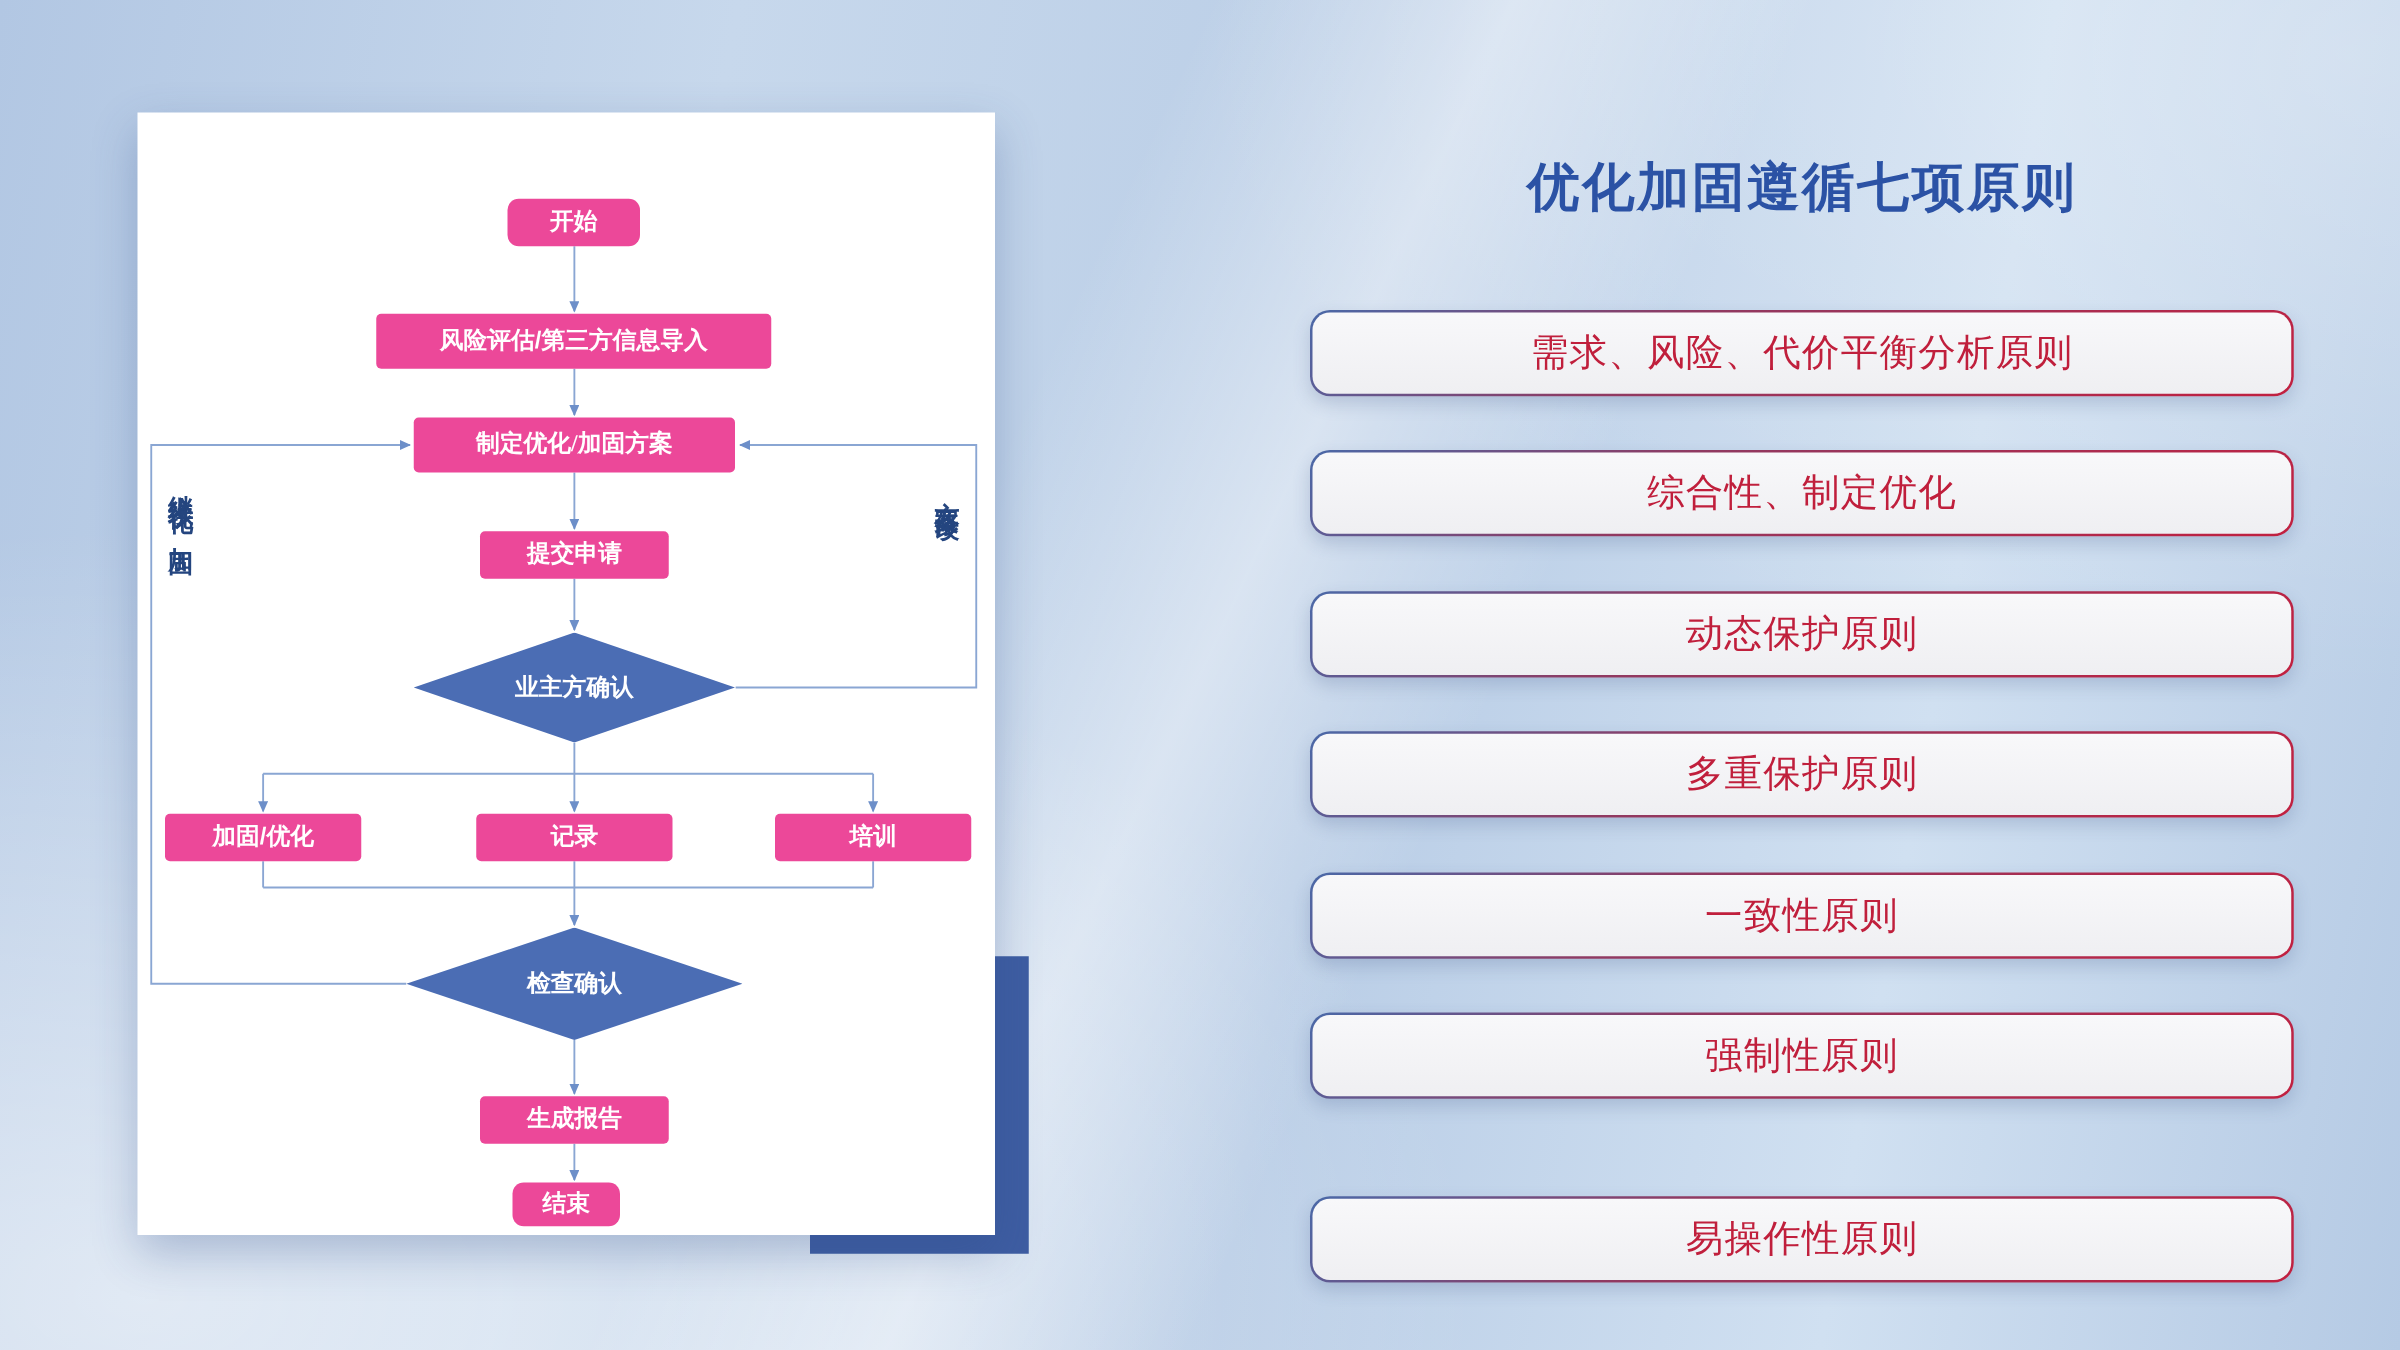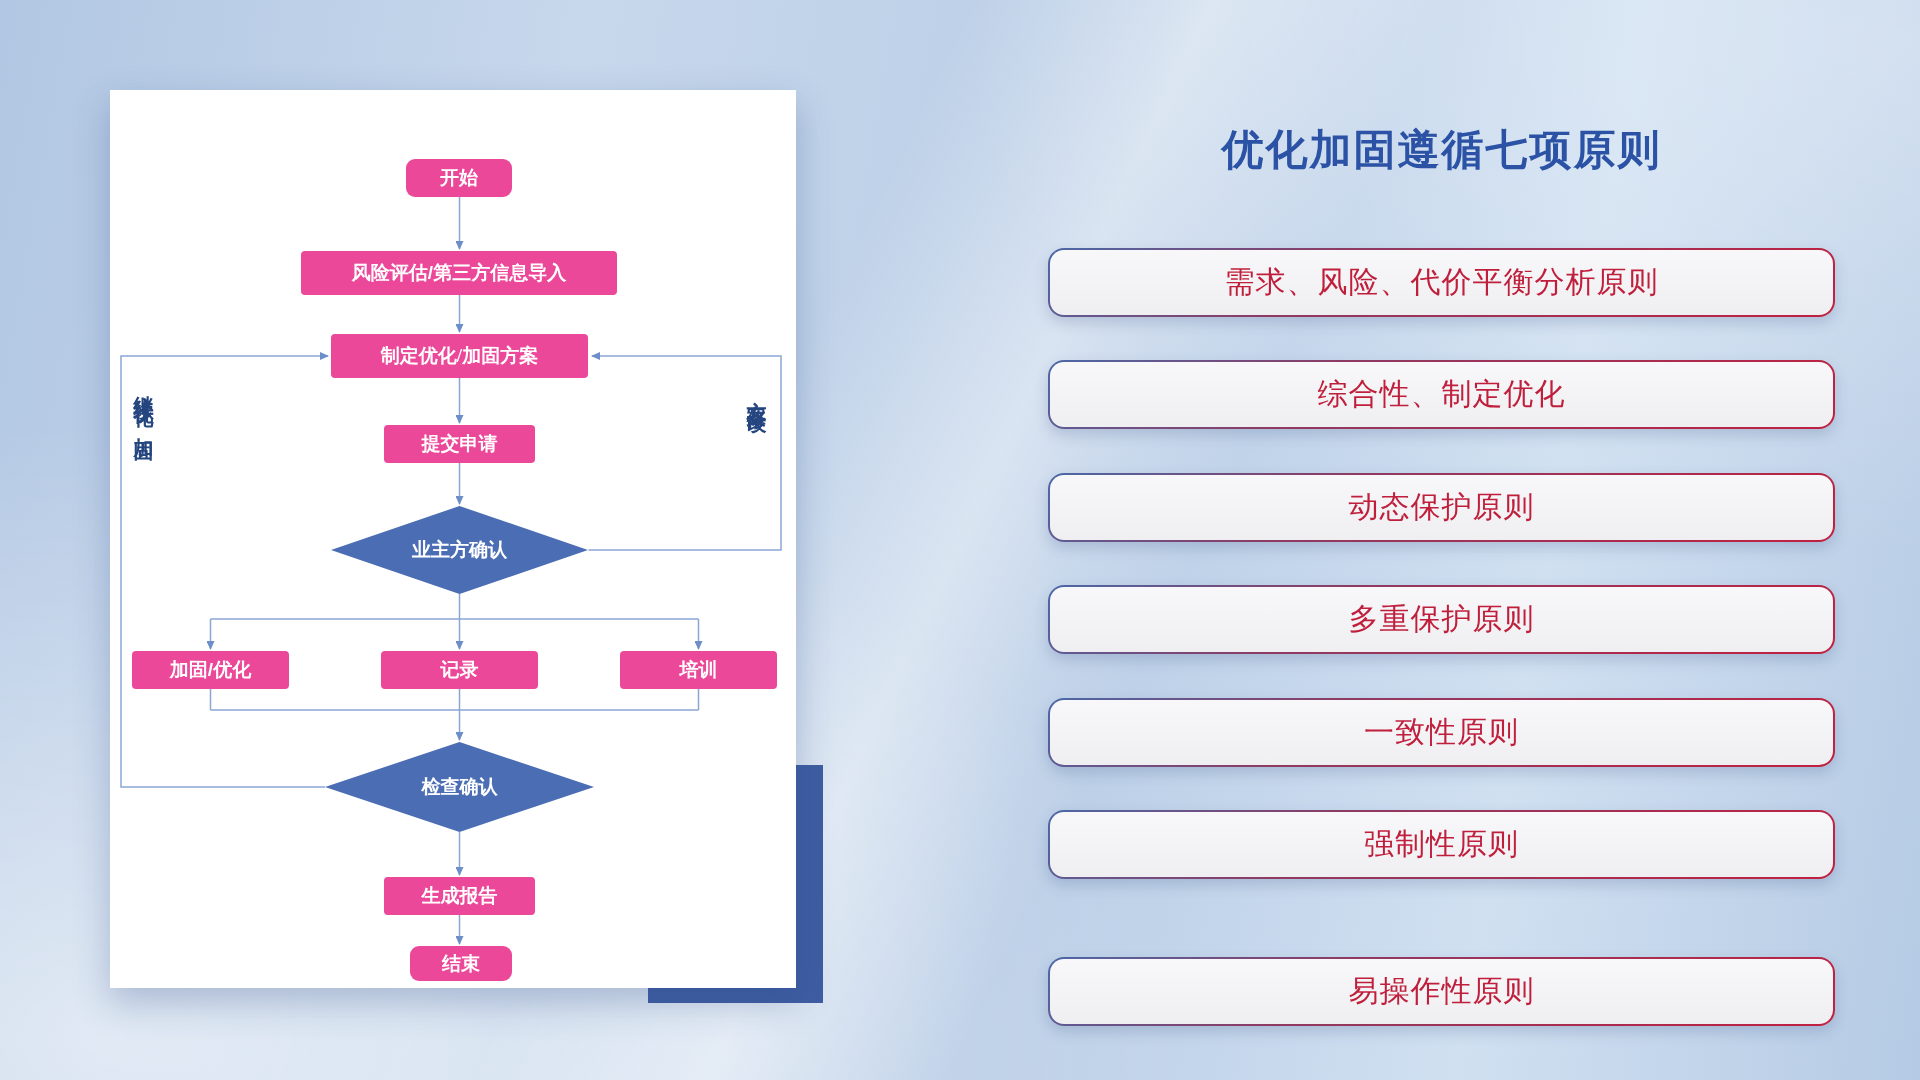--- a/index.html
+++ b/index.html
@@ -112,21 +112,21 @@
     <div class="node" style="left:22px;top:561px;width:157px;height:38px;">加固/优化</div>
 
     <div class="node" style="left:271px;top:561px;width:157px;height:38px;">记录</div>
 
     <div class="node" style="left:510px;top:561px;width:157px;height:38px;">培训</div>
 
     <div class="diamond" style="left:215px;top:652px;width:269px;height:90px;">检查确认</div>
 
     <div class="node" style="left:274px;top:787px;width:151px;height:38px;">生成报告</div>
 
-    <div class="node pill" style="left:300px;top:856px;width:102px;height:35px;">结束</div>
+    <div class="node pill" style="left:300px;top:856px;width:86px;height:35px;">结束</div>
 
     <div class="vlabel" style="left:24px;top:290px;">继续优化/加固</div>
 
     <div class="vlabel" style="left:637px;top:295px;">方案修改</div>
 
   </div>
 
   <h1 class="title">优化加固遵循七项原则</h1>
 
   <div class="principle" style="top:248px;">

